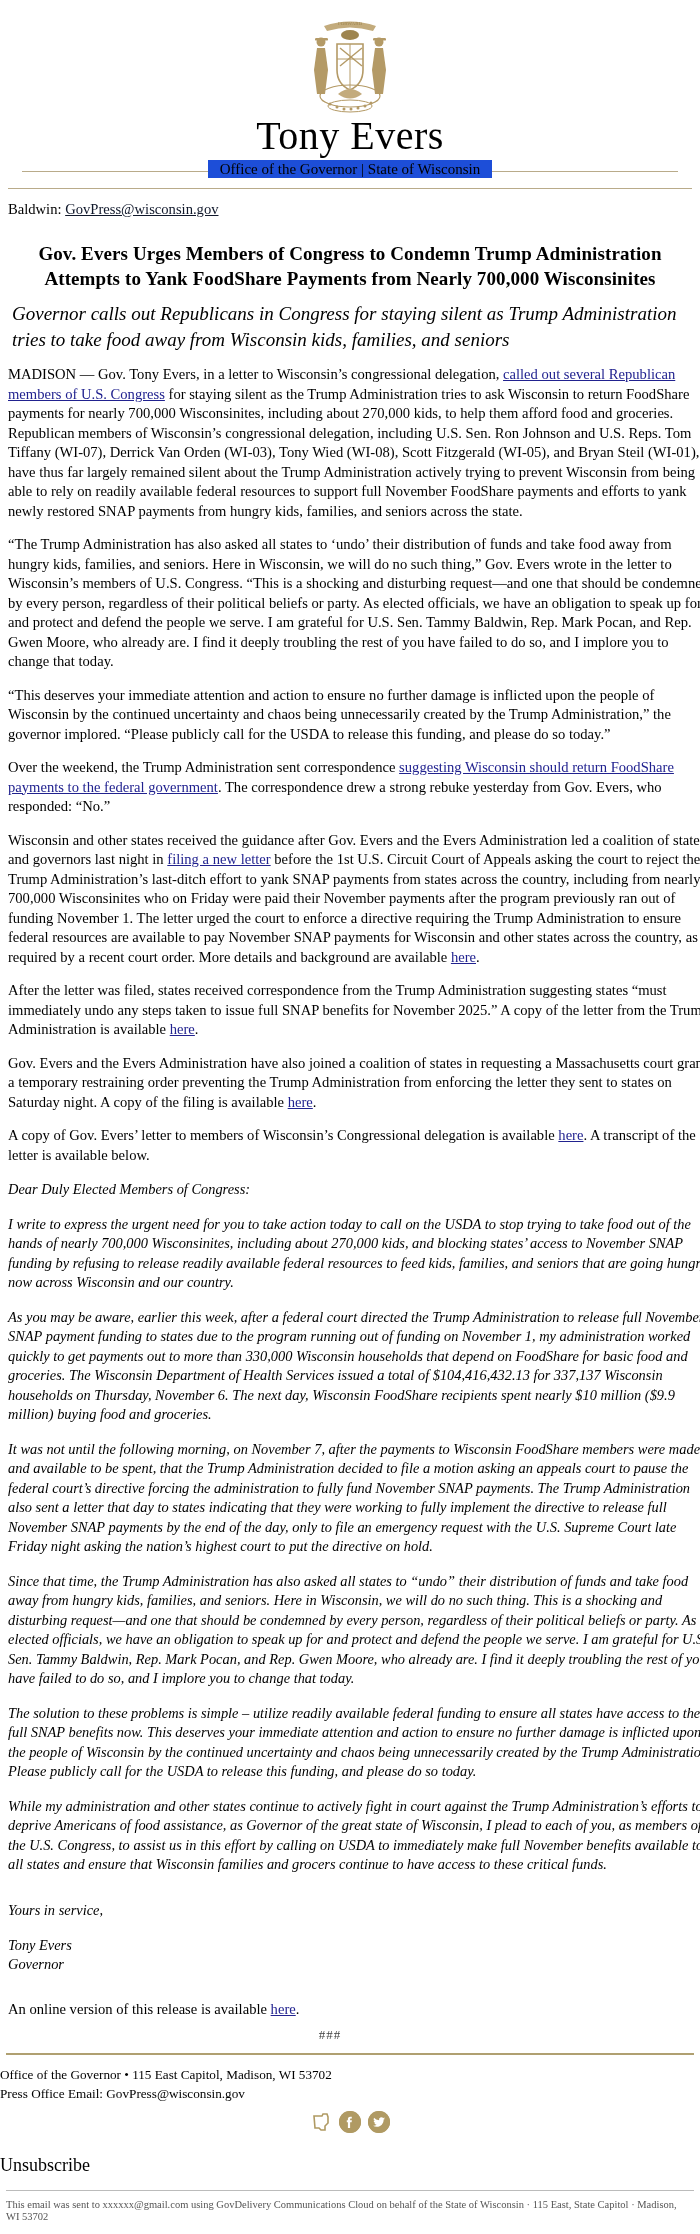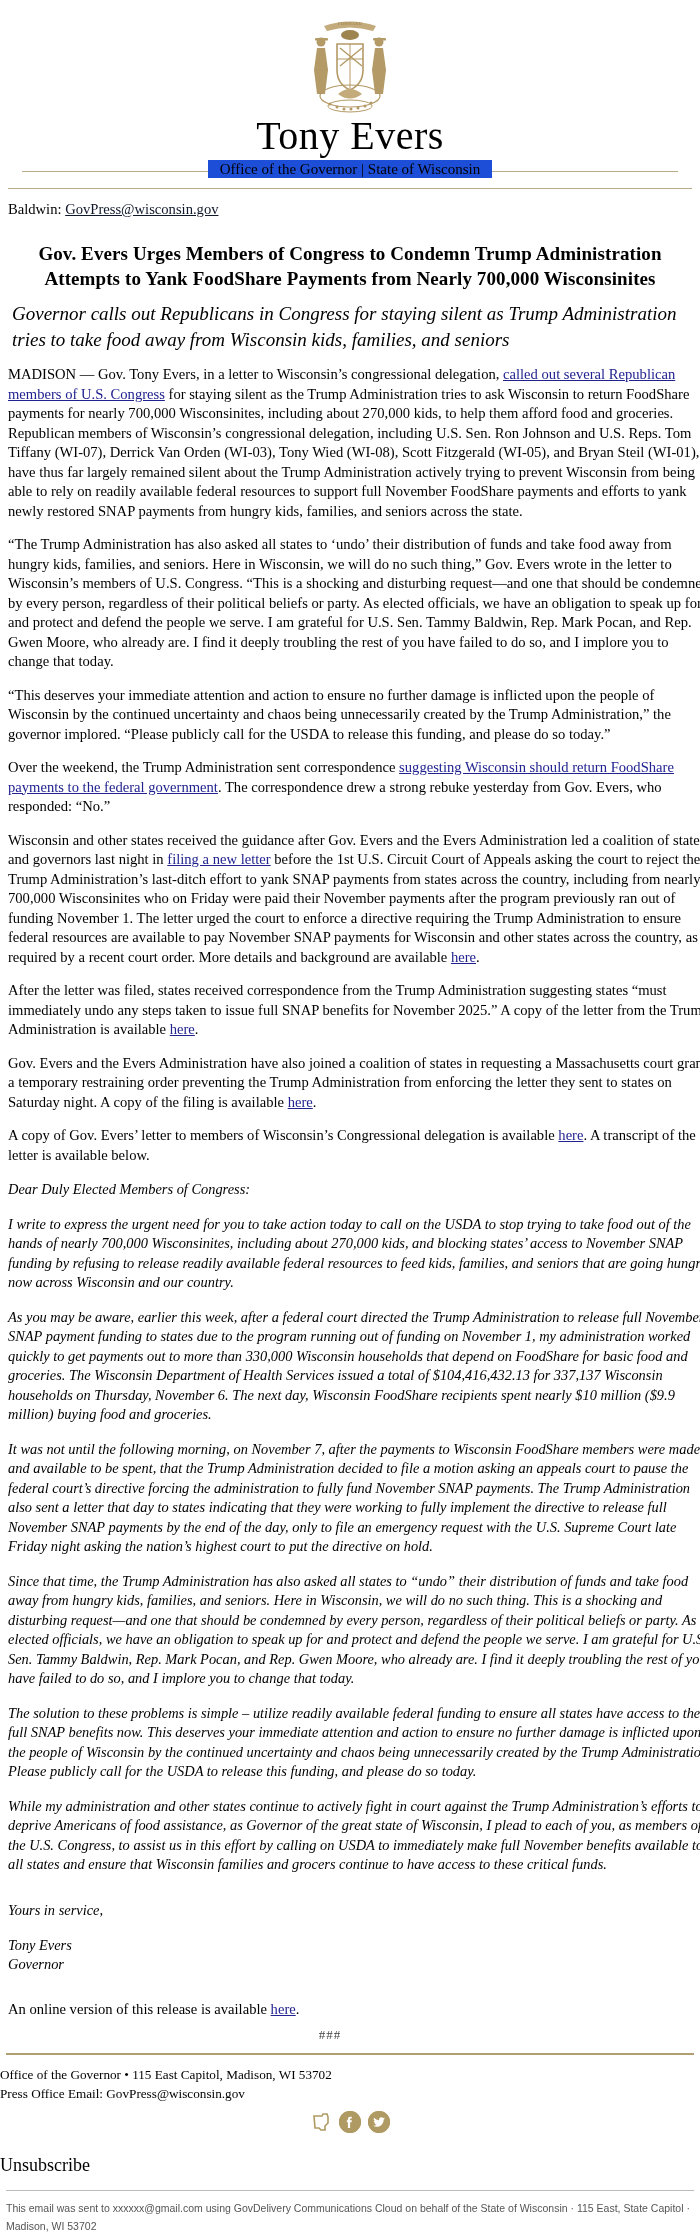--- a/index.html
+++ b/index.html
@@ -175,23 +175,23 @@
   }
   .unsub {
     margin-top: 22px;
     font-size: 18px;
   }
   .thin-rule {
     border-top: 1px solid #bbbbbb;
     margin: 14px 6px 0 6px;
   }
   .legal {
-    font-family: Liberation Sans, sans-serif;
+    font-family: Liberation Serif, serif;
     font-size: 10.5px;
-    line-height: 18px;
+    line-height: 12px;
     color: #555555;
     margin: 8px 10px 10px 6px;
   }
 </style>
 </head>
 <body>
 
 <div class="page">
 
   <div class="masthead">

